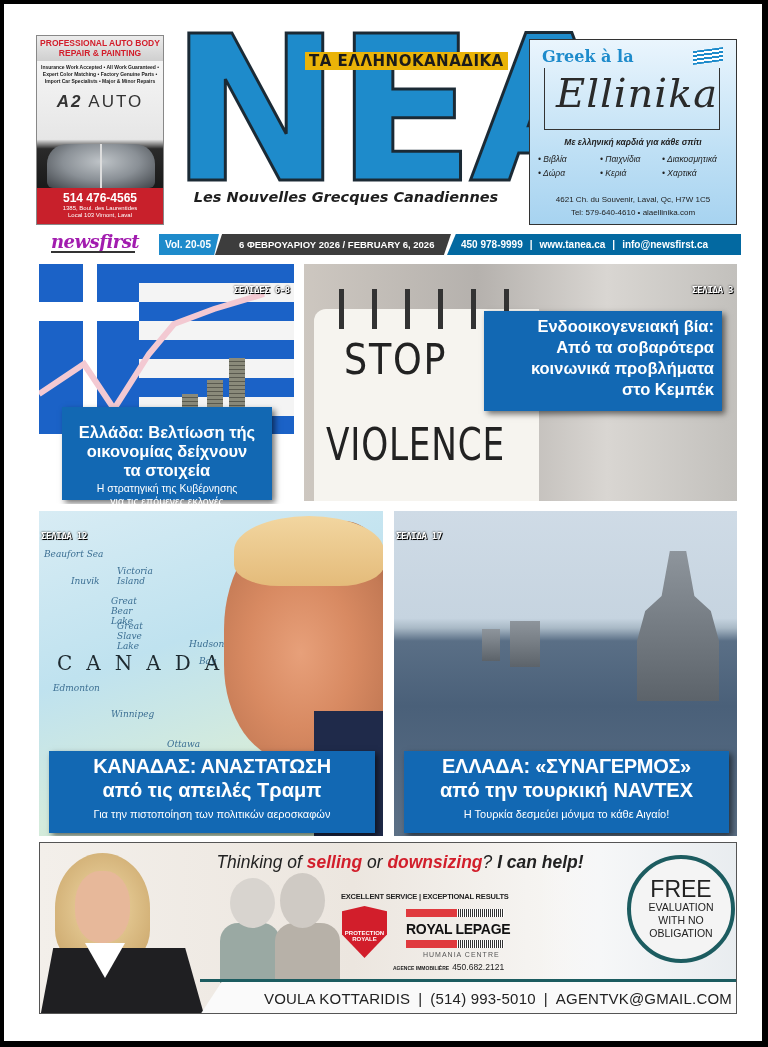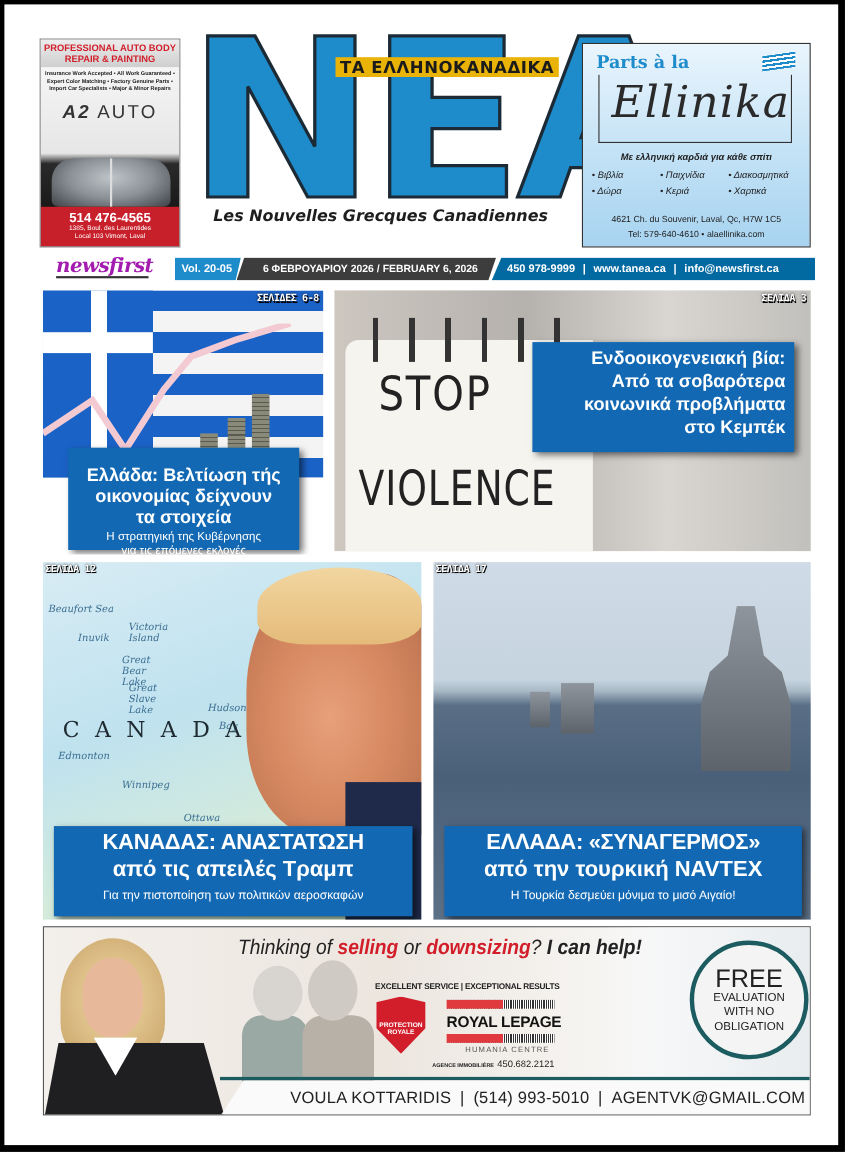--- a/index.html
+++ b/index.html
@@ -98,21 +98,21 @@
     position: absolute; left: 410px; top: 0; width: 294px; height: 21px; background: #0369a1; color: #fff;
     font-weight: bold; font-size: 10px; line-height: 21px; padding-left: 14px; white-space: nowrap;
     clip-path: polygon(3% 0, 100% 0, 100% 100%, 0 100%);
   }
   .contact .sep { margin: 0 7px; }
 
   
   .story { position: absolute; overflow: hidden; }
   .page-tag {
     position: absolute; font-family: "DejaVu Sans Mono", monospace; font-weight: bold; font-size: 9px; color: #fff;
-    text-shadow: 0 0 2px #000, 1px 1px 0 #000; letter-spacing: -0.3px;
+    text-shadow: 0 0 2px #000, 1px 1px 0 #000; letter-spacing: -0.3px; margin-top: 18px;
   }
   .caption {
     position: absolute; background: #1268b3; color: #fff; text-align: center;
     box-shadow: 3px 3px 6px rgba(0,0,0,0.55);
   }
 
   
   .s1 { left: 35px; top: 260px; width: 255px; height: 240px; }
   .s1 .flag {
     position: absolute; left: 0; top: 0; width: 255px; height: 170px;
@@ -234,21 +234,21 @@
 
   <div class="nea-wrap">
     <div class="nea-letters">NEA</div>
     <div class="nea-greek">ΤΑ ΕΛΛΗΝΟΚΑΝΑΔΙΚΑ</div>
     <div class="nea-sub">
       <div>Les Nouvelles Grecques Canadiennes</div>
     </div>
   </div>
 
   <div class="ad-right">
-    <div class="maison">Parts à la</div>
+    <div class="maison">Greek à la</div>
     <div class="flag"></div>
     <div class="box"></div>
     <div class="ellinika">Ellinika</div>
     <div class="slogan">Με ελληνική καρδιά για κάθε σπίτι</div>
     <div class="items">
       <span>• Βιβλία</span>
       <span>• Παιχνίδια</span>
       <span>• Διακοσμητικά</span>
       <span>• Δώρα</span>
       <span>• Κεριά</span>
@@ -329,21 +329,21 @@
   </div>
 
   <div class="story s4">
     <div class="ship" style="left:88px;top:118px;width:18px;height:32px;"></div>
     <div class="ship" style="left:116px;top:110px;width:30px;height:46px;"></div>
     <div class="ship" style="left:243px;top:40px;width:82px;height:150px;clip-path:polygon(40% 0,60% 0,70% 30%,90% 40%,100% 60%,100% 100%,0 100%,0 60%,10% 40%,30% 30%);"></div>
     <div class="page-tag" style="left:2px;top:2px;">ΣΕΛΙΔΑ 17</div>
     <div class="caption">
       <div class="h1">ΕΛΛΑΔΑ: «ΣΥΝΑΓΕΡΜΟΣ»</div>
       <div class="h2">από την τουρκική NAVTEX</div>
-      <div class="sub">Η Τουρκία δεσμεύει μόνιμα το μισό Αιγαίο!</div>
+      <div class="sub">Η Τουρκία δεσμεύει μόνιμα το κάθε Αιγαίο!</div>
     </div>
   </div>
 
   <div class="ad-bottom">
     <div class="couple">
       <div class="b1"></div>
         <div class="b2"></div>
         <div class="h1"></div>
         <div class="h2"></div>
     </div>

